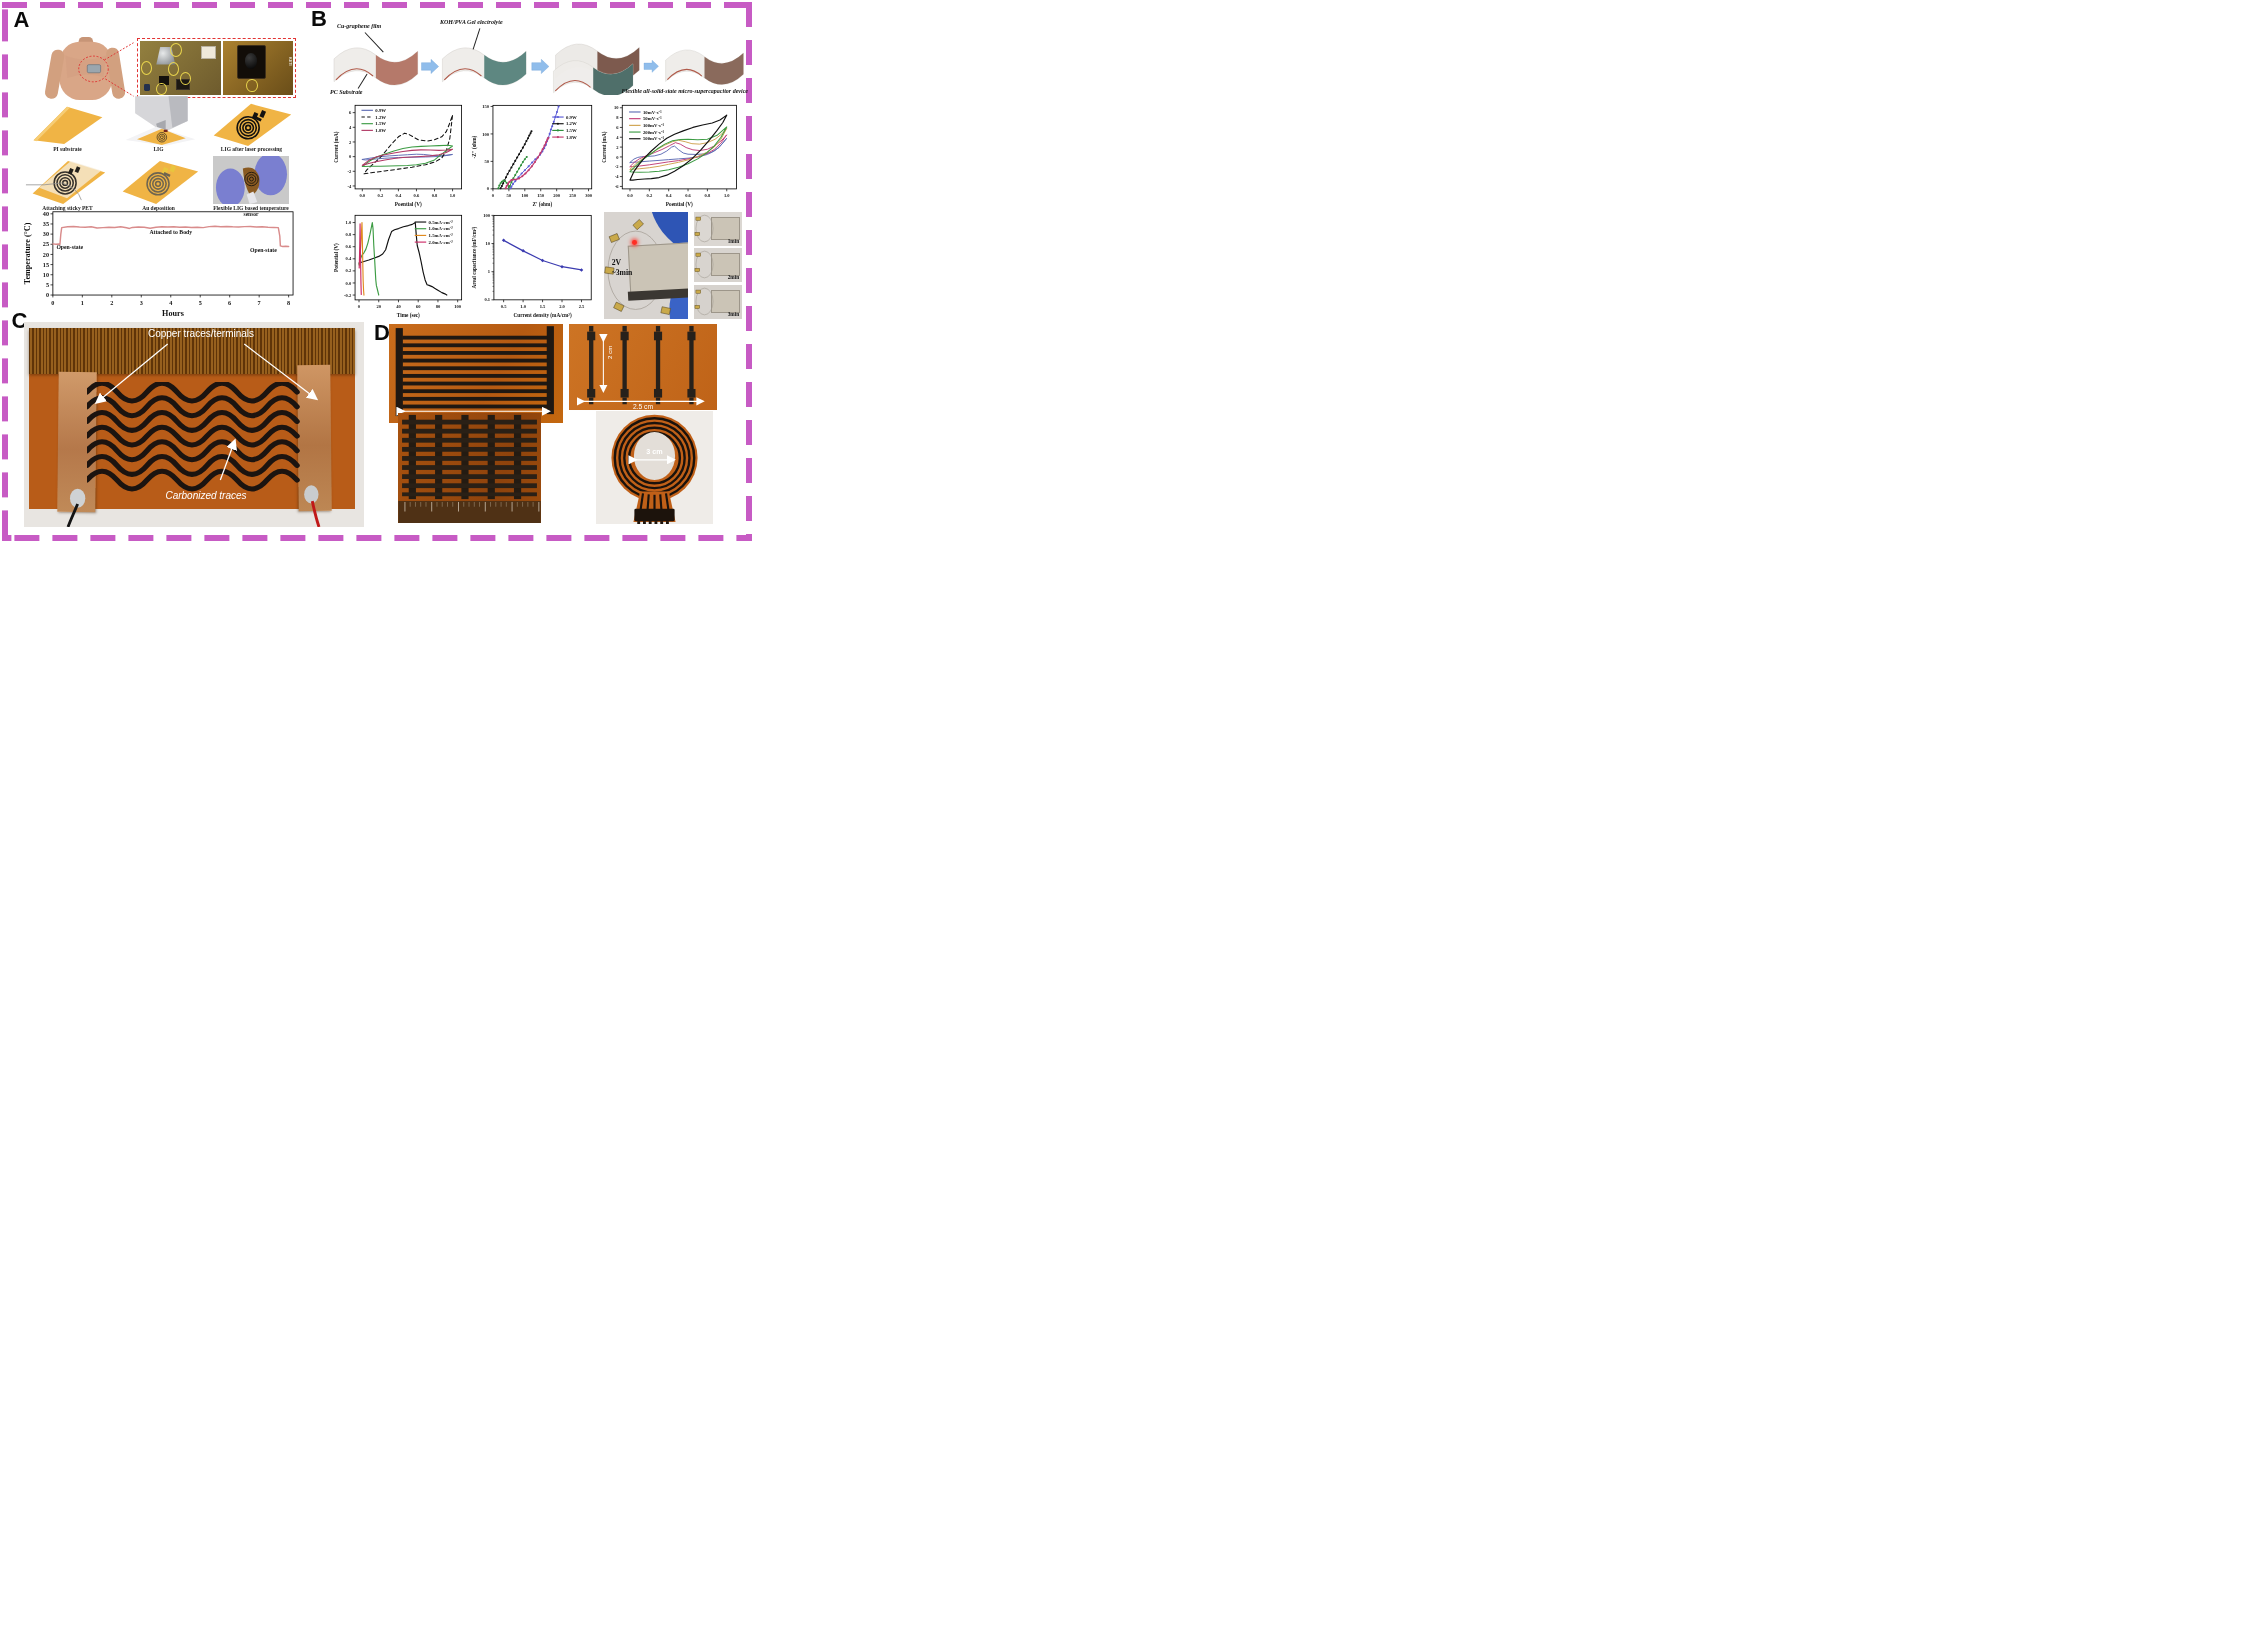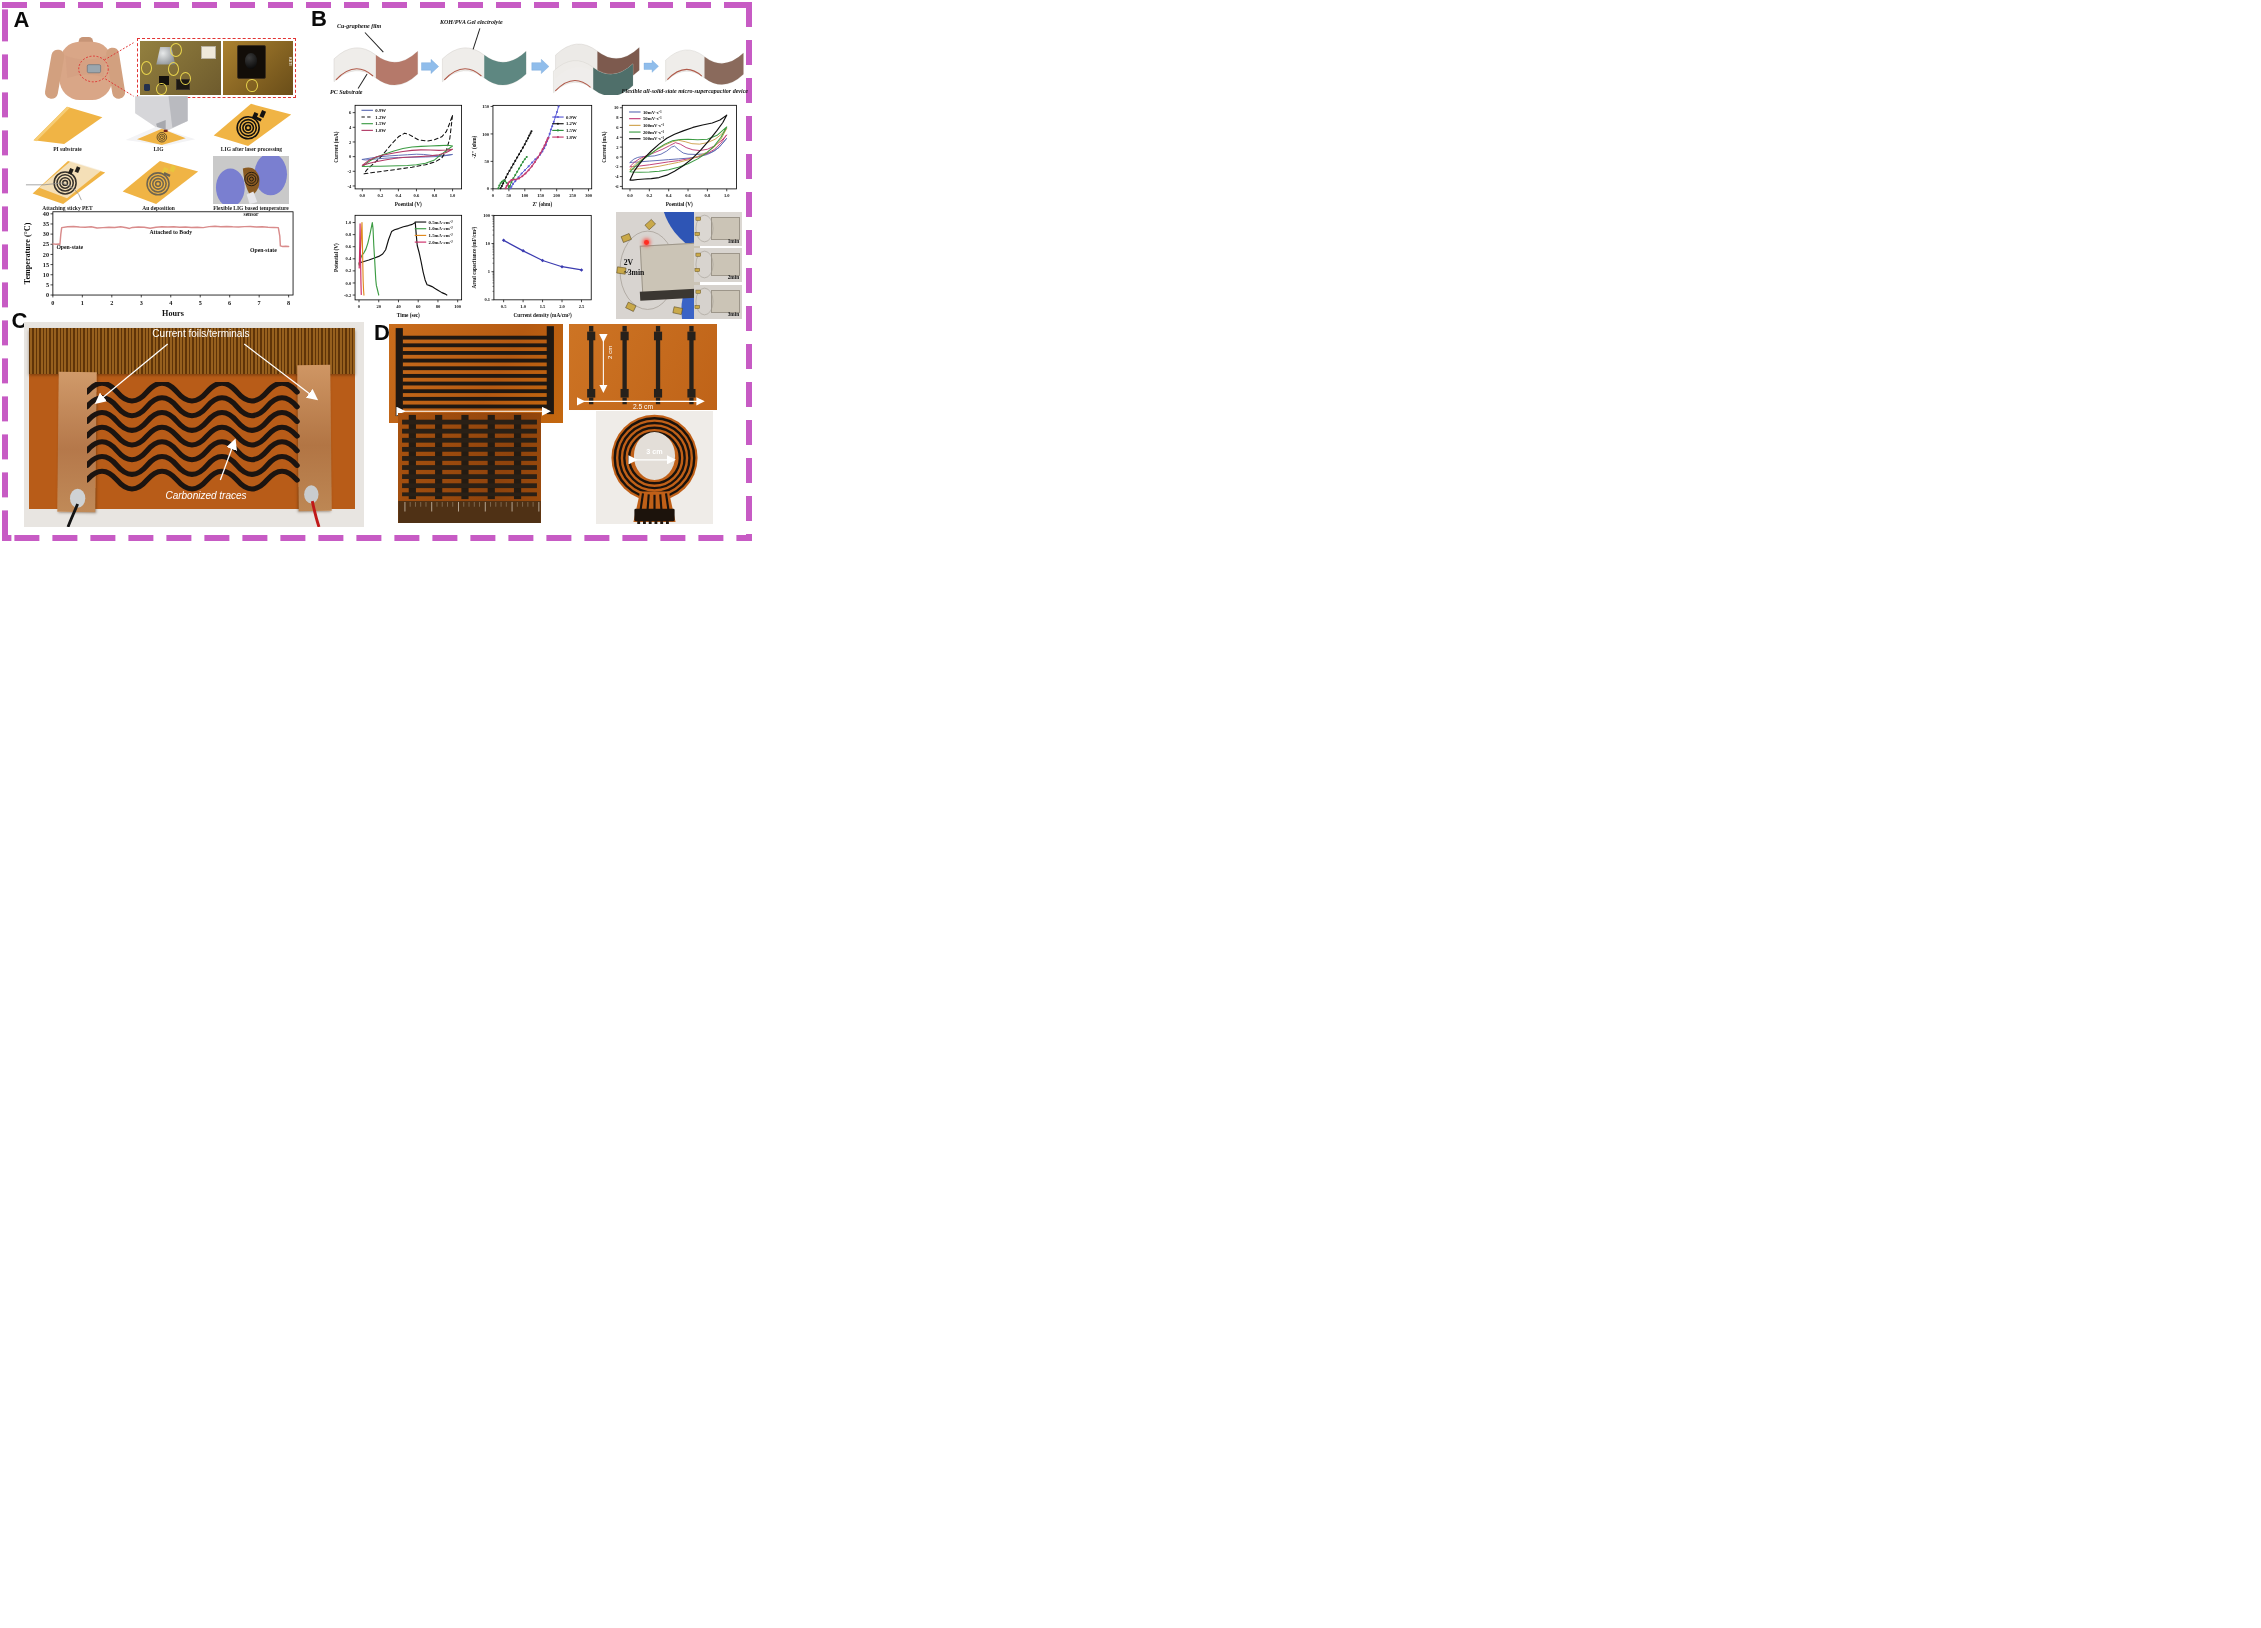--- a/index.html
+++ b/index.html
@@ -560,21 +560,21 @@
         <text x="0" y="0" text-anchor="middle" font-family="&quot;Liberation Serif&quot;,serif" font-weight="bold" font-size="11" fill="#111" transform="translate(11,97.5) rotate(-90)">Areal capacitance (mF/cm²)</text>
         <path d="M68.4,61.3L109.2,83.3L150.0,103.5L190.8,116.6L231.6,123.4" fill="none" stroke="#3b3bb0" stroke-width="2.6" stroke-linejoin="round" stroke-linecap="round"></path>
         <rect x="65.80000000000001" y="58.677342213896615" width="5.2" height="5.2" fill="#3b3bb0" transform="rotate(45 68.4 61.27734221389662)"></rect>
         <rect x="106.6" y="80.71860131983962" width="5.2" height="5.2" fill="#3b3bb0" transform="rotate(45 109.19999999999999 83.31860131983962)"></rect>
         <rect x="147.4" y="100.92153948834981" width="5.2" height="5.2" fill="#3b3bb0" transform="rotate(45 150 103.5215394883498)"></rect>
         <rect x="188.2" y="114.0106157157148" width="5.2" height="5.2" fill="#3b3bb0" transform="rotate(45 190.79999999999998 116.6106157157148)"></rect>
         <rect x="229" y="120.81882741913694" width="5.2" height="5.2" fill="#3b3bb0" transform="rotate(45 231.6 123.41882741913693)"></rect>
       </svg></div>
 
   <div class="photo" style="left:600px;top:212px;width:142px;height:107px;">
-    <div style="position:absolute;left:16px;top:0;width:84px;height:107px;background:#d8d4d0;overflow:hidden;">
+    <div style="position:absolute;left:4px;top:0;width:84px;height:107px;background:#d8d4d0;overflow:hidden;">
       <svg width="92" height="107" viewBox="0 0 192 224" style="position:absolute;left:0;top:0;">
         <path d="M100,0 L192,0 L192,96 Q148,74 122,42 Q106,20 100,0 Z" fill="#2e55b5"></path>
         <path d="M192,118 Q128,148 138,224 L192,224 Z" fill="#3a63c6"></path>
         <ellipse cx="66" cy="122" rx="58" ry="82" fill="none" stroke="#a29c93" stroke-width="1.5"></ellipse>
         <g fill="#c9a94a" stroke="#4a3a18" stroke-width="1">
           <rect x="12" y="48" width="18" height="13" transform="rotate(-22 21 54)"></rect>
           <rect x="2" y="116" width="18" height="13" transform="rotate(8 11 122)"></rect>
           <rect x="22" y="192" width="18" height="13" transform="rotate(26 31 198)"></rect>
           <rect x="62" y="20" width="18" height="13" transform="rotate(-42 71 26)"></rect>
           <rect x="120" y="200" width="18" height="13" transform="rotate(12 129 206)"></rect>
@@ -644,21 +644,21 @@
       <g stroke="#ffffff" stroke-width="2.6" marker-end="url(#wArr)">
         <line x1="300" y1="46" x2="152" y2="168"></line>
         <line x1="460" y1="46" x2="610" y2="160"></line>
         <line x1="410" y1="330" x2="440" y2="248"></line>
       </g>
       <ellipse cx="112" cy="368" rx="16" ry="20" fill="#cfd2d4"></ellipse>
       <ellipse cx="600" cy="360" rx="15" ry="19" fill="#c9ccce"></ellipse>
       <path d="M112,380 C102,404 96,416 92,428" stroke="#141414" stroke-width="6" fill="none"></path>
       <path d="M602,374 C608,402 612,416 616,428" stroke="#c01818" stroke-width="6" fill="none"></path>
     </svg>
-    <div class="wlabel" style="left:86px;top:5.7px;width:182px;text-align:center;font-size:10px;">Current foils/terminals</div>
+    <div class="wlabel" style="left:86px;top:5.7px;width:182px;text-align:center;font-size:10px;">Copper traces/terminals</div>
     <div class="wlabel" style="left:115px;top:168px;width:134px;text-align:center;font-size:10px;font-style:italic;">Carbonized traces</div>
   </div>
 
   <div class="panel-label" style="left:374px;top:322px;">D</div>
 
   <div class="photo" style="left:389px;top:324px;width:174px;height:99px;background:linear-gradient(120deg,#c96d1c,#b55a12 60%,#c4680f);">
     <svg width="174" height="99" viewBox="0 0 364 206">
       <rect x="14" y="8" width="15" height="184" fill="#1f1812"></rect>
       <rect x="330" y="4" width="15" height="184" fill="#1f1812"></rect>
       <g fill="#1f1812">

